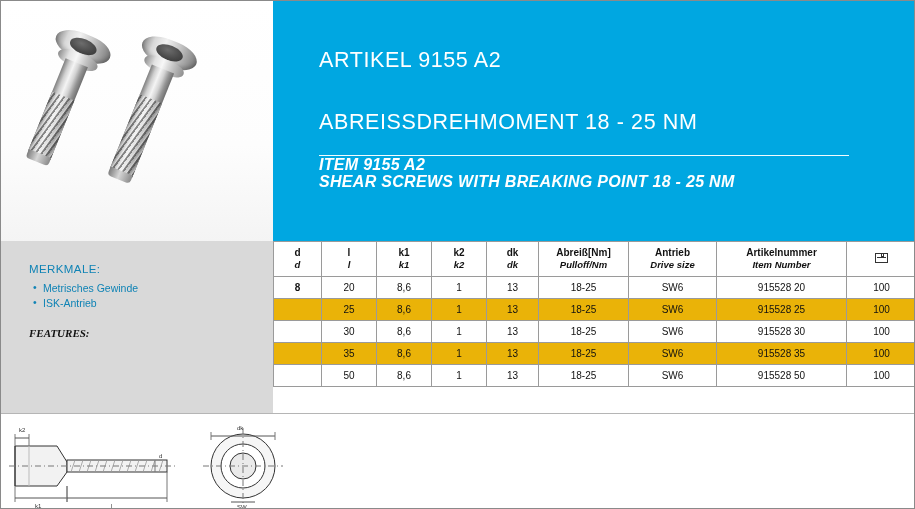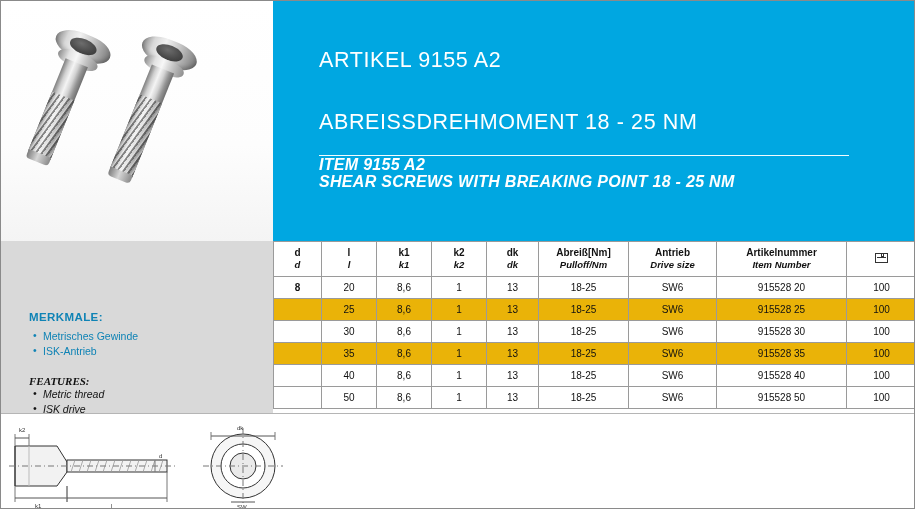--- a/index.html
+++ b/index.html
@@ -160,25 +160,24 @@
     top: 240px;
     width: 272px;
     height: 172px;
     background: #d9d9d9;
     box-sizing: border-box;
     padding: 22px 16px 0 28px;
     color: #1b7fa8;
   }
   .features .f-title {
     font-size: 11.5px;
-    font-weight: bold;
+    font-weight: normal;
     letter-spacing: .4px;
     color: #0f83b5;
     margin-bottom: 6px;
-    margin-top: 48px;
   }
   .features ul {
     margin: 0 0 0 2px;
     padding: 0 0 0 12px;
     list-style: none;
   }
   .features li {
     font-size: 10.5px;
     line-height: 15px;
     position: relative;
@@ -342,24 +341,20 @@
     </div>
   </div>
 
   <div class="features">
     <div class="f-title">MERKMALE:</div>
     <ul>
       <li>Metrisches Gewinde</li>
       <li>ISK-Antrieb</li>
     </ul>
     <div class="f-title-en">FEATURES:</div>
-    <ul class="en">
-      <li>Metric thread</li>
-      <li>ISK drive</li>
-    </ul>
   </div>
 
   <div class="table-wrap">
     <table class="spec">
       <colgroup>
         <col class="c0">
           <col class="c1">
           <col class="c2">
           <col class="c3">
           <col class="c4">
@@ -447,31 +442,20 @@
           <td>8,6</td>
           <td>1</td>
           <td>13</td>
           <td>18-25</td>
           <td>SW6</td>
           <td>915528  35</td>
           <td>100</td>
         </tr>
         <tr>
           <td class="first"></td>
-          <td>40</td>
-          <td>8,6</td>
-          <td>1</td>
-          <td>13</td>
-          <td>18-25</td>
-          <td>SW6</td>
-          <td>915528  40</td>
-          <td>100</td>
-        </tr>
-        <tr>
-          <td class="first"></td>
           <td>50</td>
           <td>8,6</td>
           <td>1</td>
           <td>13</td>
           <td>18-25</td>
           <td>SW6</td>
           <td>915528  50</td>
           <td>100</td>
         </tr>
       </tbody>

